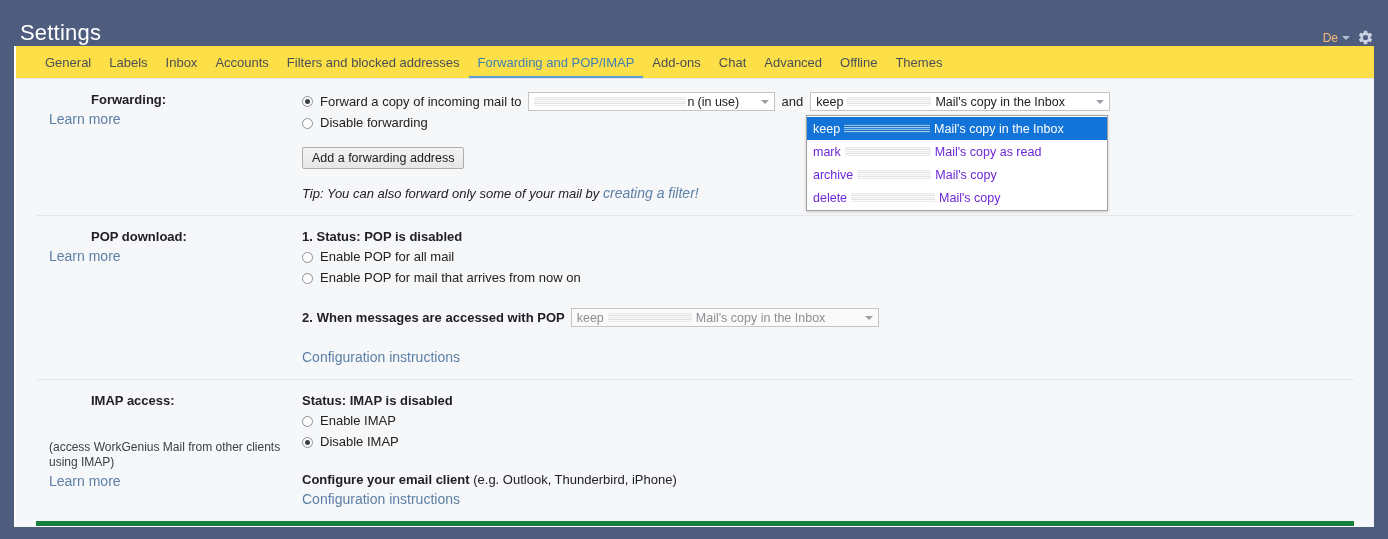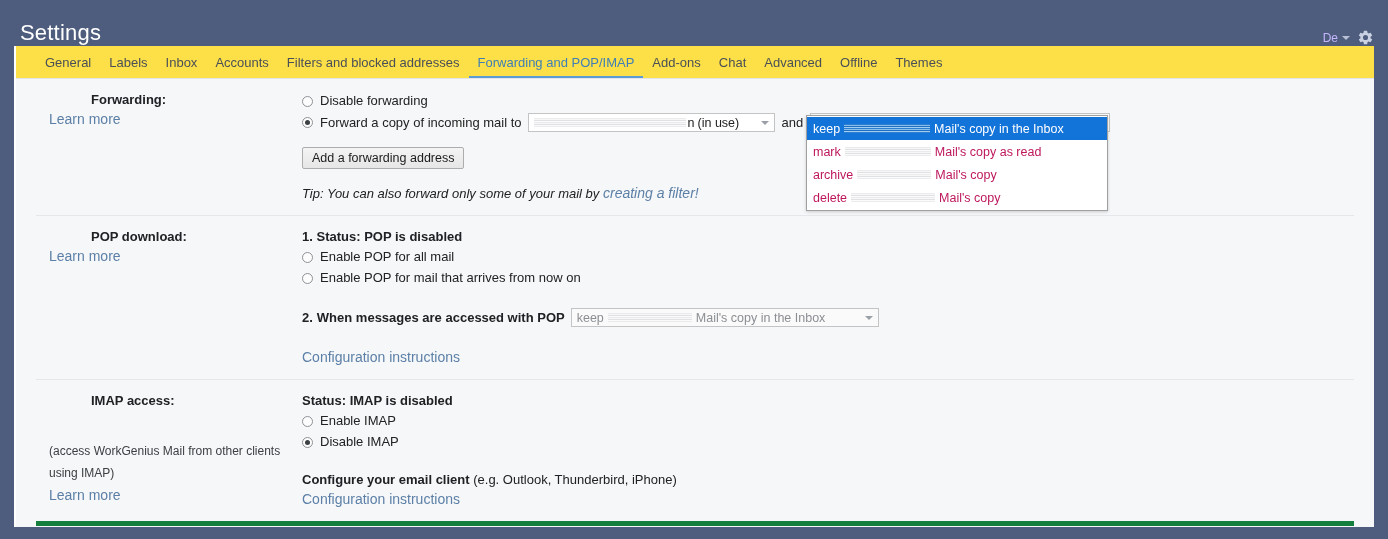--- a/index.html
+++ b/index.html
@@ -25,21 +25,21 @@
     font-size: 22px;
     font-weight: 400;
     letter-spacing: 0.2px;
   }
   #titlebar-right {
     margin-left: auto; margin-right: 14px;
     display: flex; align-items: center; gap: 7px;
   }
   #lang-selector {
     display: flex; align-items: center; gap: 4px;
-    color: #c4b5fd; font-size: 12px;
+    color: #fdba74; font-size: 12px;
   }
   #lang-caret {
     width: 0; height: 0;
     border-left: 4px solid transparent;
     border-right: 4px solid transparent;
     border-top: 4px solid #b7c0d4;
     display: inline-block;
   }
   #gear-icon { display: flex; align-items: center; }
 
@@ -100,21 +100,21 @@
   .label-title {
     font-weight: bold;
     font-size: 13px;
     color: #202124;
     margin-bottom: 4px;
     margin-left: 42px;
   }
   .label-note {
     font-size: 12px;
     color: #3c4043;
-    line-height: 22px;
+    line-height: 15px;
     margin-bottom: 3px;
     margin-top: 32px;
   }
   .link {
     color: #5b7fa6;
     font-size: 14px;
     cursor: pointer;
   }
 
   .col-main { flex: 1 1 auto; position: relative; padding-top: 1px; }
@@ -230,21 +230,21 @@
     border: 1px solid #a0a0a0;
     box-shadow: 0 1px 3px rgba(0,0,0,0.18);
     z-index: 50;
     padding: 1px 0 1px 0;
   }
   .dd-item {
     display: flex; align-items: center;
     height: 23px;
     padding: 0 6px;
     font-size: 12.5px;
-    color: #be185d;
+    color: #6d28d9;
     cursor: pointer;
     white-space: nowrap;
   }
   .dd-item.selected { background: #1273d8; color: #ffffff; }
   .dd-item .dd-pre { flex: 0 0 auto; }
   .dd-item .dd-post { flex: 0 0 auto; }
 
   
   .numbered {
     font-size: 13px;
@@ -294,44 +294,44 @@
 
   <div id="content">
 
     <div class="section">
       <div class="col-label">
         <div class="label-title">Forwarding:</div>
         <div class="link">Learn more</div>
       </div>
       <div class="col-main">
 
-        <div class="radio-row">
-          <span class="radio"></span>
-          <span>Disable forwarding</span>
-        </div>
-
         <div class="radio-row" id="fwd-row2">
           <span class="radio checked"></span>
           <span>Forward a copy of incoming mail to</span>
 
           <span class="select" id="fwd-addr-select" style="margin-left:6px;">
             <span class="redact" style="width:152px;"></span>
             <span style="margin-left:2px;">n</span>
             <span style="margin-left:3px;">(in use)</span>
             <span class="caret"></span>
           </span>
 
           <span id="and-word">and</span>
 
           <span class="select" id="action-select">
             <span>keep</span>
             <span class="redact" style="width:84px;margin:0 4px;"></span>
             <span>Mail's copy in the Inbox</span>
             <span class="caret"></span>
           </span>
+        </div>
+
+        <div class="radio-row">
+          <span class="radio"></span>
+          <span>Disable forwarding</span>
         </div>
 
         
         <div id="dropdown-list">
           <div class="dd-item selected">
             <span class="dd-pre">keep</span>
             <span class="redact dark" style="width:86px;margin:0 4px;"></span>
             <span class="dd-post">Mail's copy in the Inbox</span>
           </div>
           <div class="dd-item">

